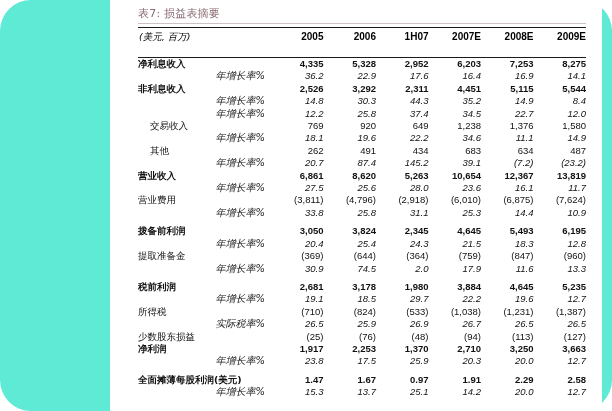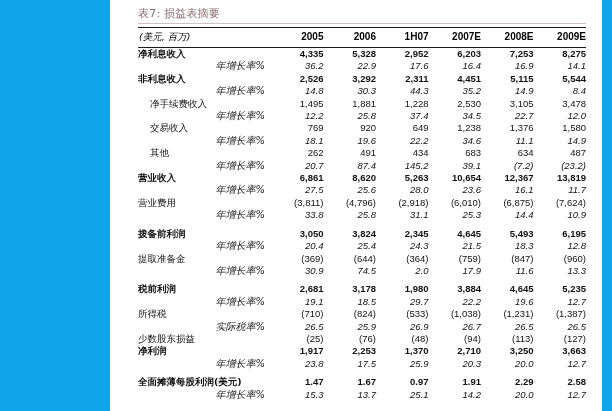--- a/index.html
+++ b/index.html
@@ -11,21 +11,22 @@
     height: 411px;
     background: #ffffff;
     font-family: "Liberation Sans", "DejaVu Sans", sans-serif;
     overflow: hidden;
     position: relative;
   }
   
   .page {
     position: absolute;
     inset: 0;
-    background: #0ea5e9;
+    background: #5eead4;
+    border-radius: 31px;
   }
   .content {
     position: absolute;
     left: 110px;
     top: 0;
     width: 492px;
     height: 411px;
     background: #ffffff;
   }
 
@@ -63,21 +64,21 @@
 
   col.c-label { width: 133px; }
   col.c-num   { width: 52.5px; }
 
   
   tr.head th {
     font-family: "Liberation Sans", sans-serif;
     font-weight: bold;
     font-size: 10px;
     text-align: right;
-    padding-bottom: 4px;
+    padding-bottom: 14px;
     border-top: 1.3px solid #1a1a1a;
     border-bottom: 1.3px solid #1a1a1a;
     height: 15px;
   }
   tr.head th.unit {
     text-align: left;
     font-weight: normal;
     font-style: italic;
     font-family: "DejaVu Sans", sans-serif;
     font-size: 9.5px;
@@ -183,29 +184,20 @@
           <tr>
             <td class="lbl rate">年增长率%</td>
             <td class="num ital">14.8</td>
             <td class="num ital">30.3</td>
             <td class="num ital">44.3</td>
             <td class="num ital">35.2</td>
             <td class="num ital">14.9</td>
             <td class="num ital">8.4</td>
           </tr>
           <tr>
-            <td class="lbl indent">净手续费收入</td>
-            <td class="num">1,495</td>
-            <td class="num">1,881</td>
-            <td class="num">1,228</td>
-            <td class="num">2,530</td>
-            <td class="num">3,105</td>
-            <td class="num">3,478</td>
-          </tr>
-          <tr>
             <td class="lbl rate">年增长率%</td>
             <td class="num ital">12.2</td>
             <td class="num ital">25.8</td>
             <td class="num ital">37.4</td>
             <td class="num ital">34.5</td>
             <td class="num ital">22.7</td>
             <td class="num ital">12.0</td>
           </tr>
           <tr>
             <td class="lbl indent">交易收入</td>

